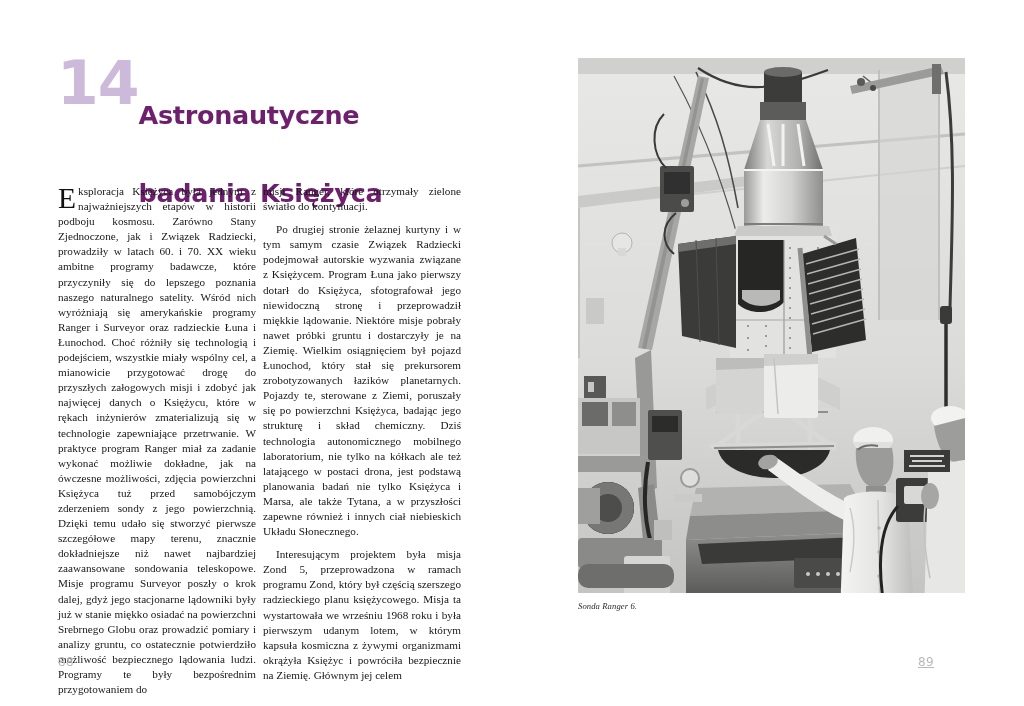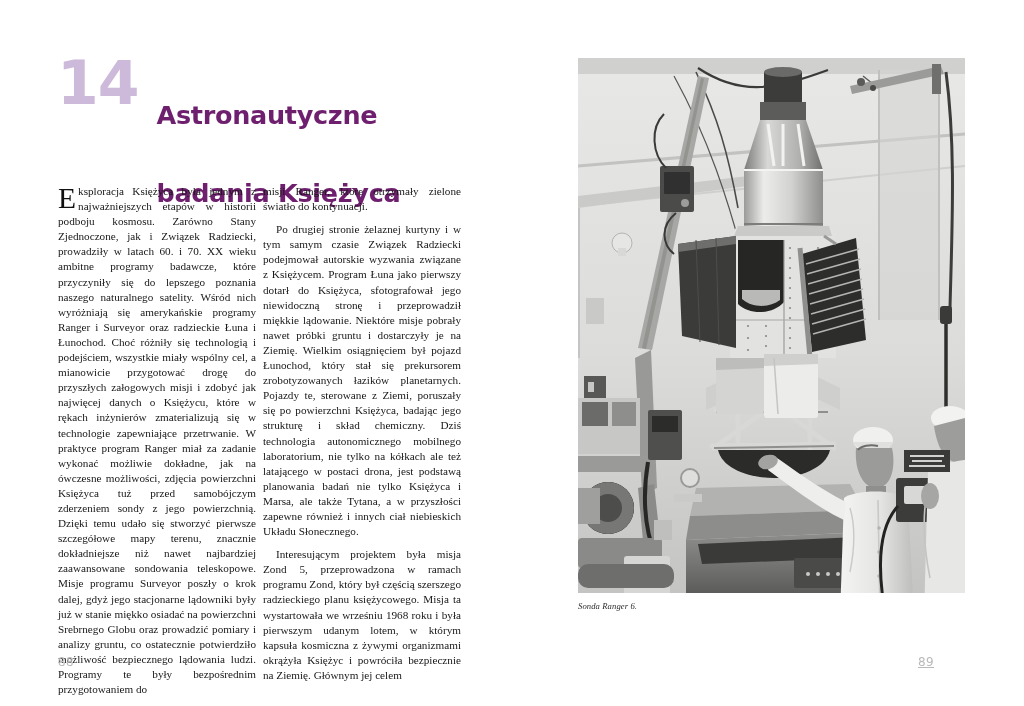--- a/index.html
+++ b/index.html
@@ -32,21 +32,21 @@
     display: flex;
     align-items: flex-start;
   }
   .chapter-number {
     font-family: "DejaVu Sans", sans-serif;
     font-weight: 700;
     font-size: 60px;
     line-height: 0.92;
     letter-spacing: -1px;
     color: #cdb9d9;
-    margin-right: 18px;
+    margin-right: 0;
     margin-top: 4px;
     user-select: none;
   }
   .chapter-title {
     font-family: "DejaVu Sans", sans-serif;
     font-weight: 700;
     font-size: 25.5px;
     line-height: 1.18;
     letter-spacing: -0.3px;
     color: #6e1f6d;

